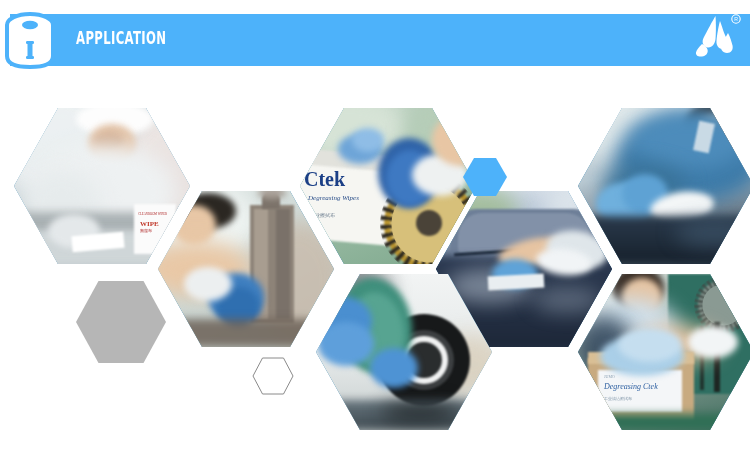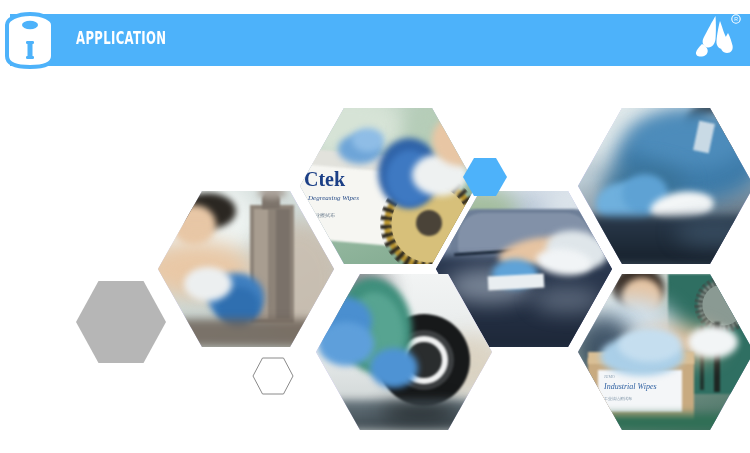--- a/index.html
+++ b/index.html
@@ -46,21 +46,21 @@
   #hex-stage{
     position:absolute;
     left:0; top:66px;
     width:750px; height:387px;
   }
   .hex{
     position:absolute;
     clip-path:polygon(25% 0%,75% 0%,100% 50%,75% 100%,25% 100%,0% 50%);
     -webkit-clip-path:polygon(25% 0%,75% 0%,100% 50%,75% 100%,25% 100%,0% 50%);
     overflow:hidden;
-    background:#c4b5fd;
+    background:#0369a1;
   }
   .hex .ph{position:absolute;inset:0;}
   .blob{position:absolute;border-radius:50%;filter:blur(6px);}
   .blob.s{filter:blur(3px);}
   .blob.h{filter:blur(10px);}
   .bar{position:absolute;filter:blur(4px);}
   .sharp{position:absolute;filter:blur(1px);}
   .txt{position:absolute;font-family:"Liberation Serif",serif;white-space:nowrap;}
 
   #hex-gray{
@@ -110,20 +110,46 @@
     </g>
     <g>
       <circle cx="42" cy="7" r="4.2" fill="none" stroke="#ffffff" stroke-width="1.1"></circle>
       <text x="42" y="9.4" font-size="5.2" fill="#ffffff" text-anchor="middle" font-family="Liberation Sans, sans-serif">R</text>
     </g>
   </svg>
 </div>
 
 <div id="hex-stage">
 
+  <div class="hex" style="left:14px;top:42px;width:176px;height:156px;" title="Cleanroom operator in white coverall wiping a stainless steel bench">
+    <div class="ph" style="background:linear-gradient(170deg,#dfe6e9 0%,#cfd8dc 40%,#b9c3c7 100%);">
+      <div class="blob h" style="left:-20px;top:-18px;width:130px;height:110px;background:#eef2f3;opacity:.9;"></div>
+      <div class="blob h" style="right:-26px;top:4px;width:96px;height:120px;background:#f2e7e3;opacity:.8;"></div>
+
+      <div class="blob s" style="left:62px;top:-6px;width:78px;height:34px;background:#fdfdfd;"></div>
+
+      <div class="blob s" style="left:74px;top:16px;width:48px;height:40px;background:#e3c3a7;"></div>
+      <div class="blob s" style="left:80px;top:24px;width:30px;height:18px;background:#c79f82;opacity:.6;"></div>
+
+      <div class="blob h" style="left:22px;top:36px;width:140px;height:96px;background:#eef1f2;"></div>
+      <div class="blob h" style="left:8px;top:62px;width:80px;height:80px;background:#e6ebec;"></div>
+
+      <div class="bar" style="left:0;top:104px;width:176px;height:22px;background:#9fa7aa;opacity:.85;"></div>
+      <div class="bar" style="left:0;top:124px;width:176px;height:34px;background:#cfd6d8;"></div>
+
+      <div class="blob s" style="left:34px;top:106px;width:52px;height:34px;background:#e4e8ea;"></div>
+
+      <div class="sharp" style="left:58px;top:126px;width:52px;height:16px;background:#ffffff;transform:rotate(-5deg);"></div>
+
+      <div class="sharp" style="left:120px;top:96px;width:42px;height:50px;background:#fbfbfb;"></div>
+      <div class="txt" style="left:124px;top:104px;font-size:3px;color:#b02b2b;">CLEANROOM WIPER</div>
+      <div class="txt" style="left:126px;top:112px;font-size:7px;color:#c0392b;font-weight:bold;">WIPE</div>
+      <div class="txt" style="left:126px;top:120px;font-size:4px;color:#b02b2b;">無塵布</div>
+    </div>
+  </div>
 
   <div class="hex" style="left:158px;top:125px;width:176px;height:156px;" title="Worker with gloves wiping an industrial sewing machine">
     <div class="ph" style="background:linear-gradient(150deg,#dfe7e6 0%,#cfd9d6 45%,#b7c2bd 100%);">
       <div class="blob h" style="left:-10px;top:-10px;width:110px;height:80px;background:#eef3f1;"></div>
       <div class="blob h" style="right:-10px;top:30px;width:90px;height:120px;background:#c9b9a8;opacity:.75;"></div>
 
       <div class="blob s" style="left:22px;top:2px;width:56px;height:36px;background:#2b2722;"></div>
 
       <div class="blob s" style="left:14px;top:14px;width:44px;height:40px;background:#e8c7a6;"></div>
 
@@ -265,21 +291,21 @@
 
       <div class="blob h" style="left:6px;top:24px;width:96px;height:72px;background:#cfe0ec;"></div>
       <div class="blob h" style="left:-4px;top:42px;width:60px;height:62px;background:#20354a;opacity:.8;"></div>
 
       <div class="blob h" style="left:56px;top:52px;width:86px;height:36px;background:#e8c6a4;"></div>
       <div class="blob s" style="left:110px;top:52px;width:50px;height:32px;background:#f2f5f6;"></div>
 
       <div class="sharp" style="left:10px;top:84px;width:106px;height:62px;background:#c8aa80;"></div>
       <div class="sharp" style="left:10px;top:78px;width:106px;height:12px;background:#d9bf95;"></div>
       <div class="sharp" style="left:20px;top:96px;width:84px;height:42px;background:#f4f6f8;"></div>
-      <div class="txt" style="left:26px;top:108px;font-size:8px;font-style:italic;color:#2d5fa0;">Industrial Wipes</div>
+      <div class="txt" style="left:26px;top:108px;font-size:8px;font-style:italic;color:#2d5fa0;">Degreasing Ctek</div>
       <div class="txt" style="left:26px;top:100px;font-size:4px;color:#8fa3b5;">JUMO</div>
       <div class="txt" style="left:26px;top:122px;font-size:4px;color:#7d93a6;">工业清洁擦拭布</div>
 
       <div class="blob s" style="left:22px;top:62px;width:84px;height:40px;background:#aacfe8;"></div>
       <div class="blob s" style="left:40px;top:54px;width:64px;height:34px;background:#c5deef;"></div>
 
       <div class="bar" style="left:0;top:140px;width:176px;height:16px;background:#2f6f55;"></div>
     </div>
   </div>
 

